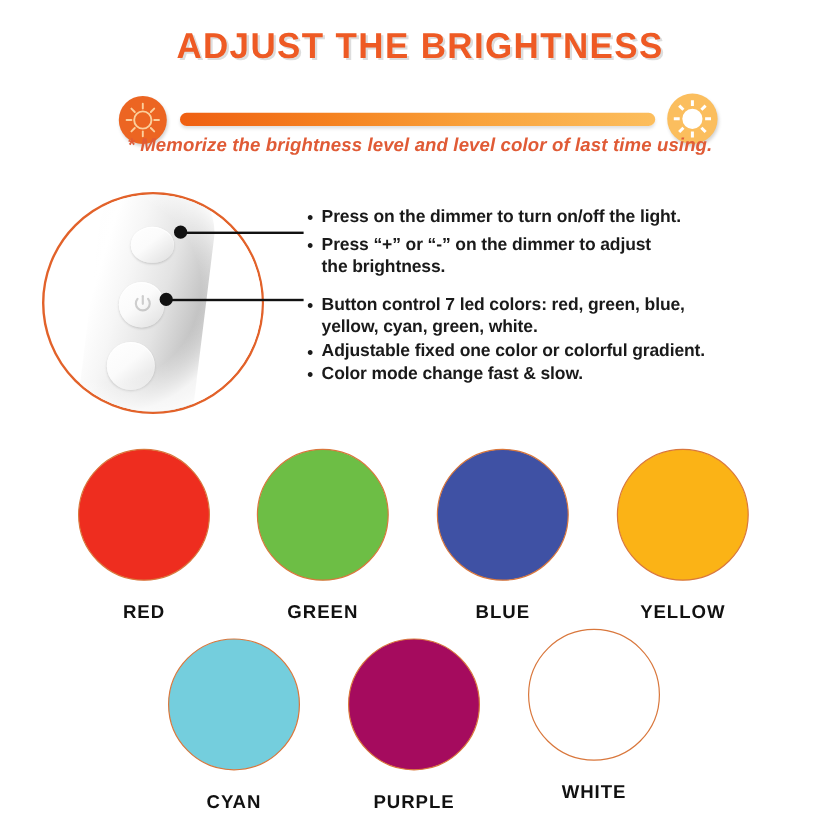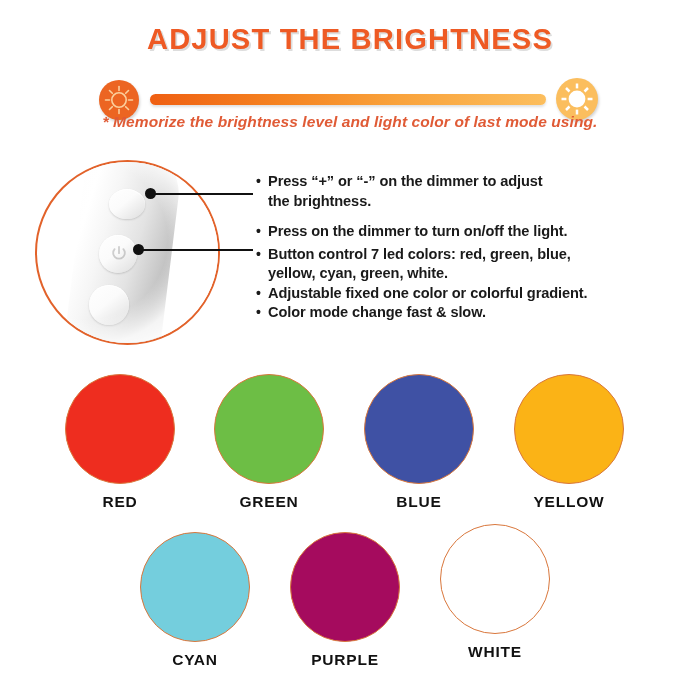--- a/index.html
+++ b/index.html
@@ -198,21 +198,21 @@
 
   
   .swatch { position: absolute; }
   .swatch-circle {
     width: 110px;
     height: 110px;
     border-radius: 50%;
     border: 1px solid #d9773c;
   }
   .swatch-label {
-    margin-top: 9px;
+    margin-top: 18px;
     width: 110px;
     text-align: center;
     font-family: "Liberation Sans", sans-serif;
     font-weight: bold;
     font-size: 15.5px;
     letter-spacing: 0.8px;
     color: #111111;
     white-space: nowrap;
   }
 
@@ -263,21 +263,21 @@
           <line x1="31.6" y1="21" x2="36.5" y2="21"></line>
           <line x1="10" y1="10" x2="13.5" y2="13.5"></line>
           <line x1="28.5" y1="28.5" x2="32" y2="32"></line>
           <line x1="32" y1="10" x2="28.5" y2="13.5"></line>
           <line x1="13.5" y1="28.5" x2="10" y2="32"></line>
         </g>
       </svg>
     </div>
   </div>
 
-  <div id="subtitle">* Memorize the brightness level and light color of last mode using.</div>
+  <div id="subtitle">* Memorize the brightness level and level color of last time using.</div>
 
   <div id="product-photo">
     <div id="remote-body"></div>
     <div class="rbtn" id="rbtn-plus"></div>
     <div class="rbtn" id="rbtn-power"></div>
     <div id="power-glyph">
       <svg viewBox="0 0 16 17" aria-hidden="true">
         <path d="M8 1.8 L8 8.2" stroke="#666" stroke-width="1.8" stroke-linecap="round" fill="none"></path>
         <path d="M3.6 4.1 A5.8 5.8 0 1 0 12.4 4.1" stroke="#666" stroke-width="1.8" fill="none" stroke-linecap="round"></path>
       </svg>
@@ -285,27 +285,27 @@
     <div class="rbtn" id="rbtn-minus"></div>
     <div id="remote-shadow"></div>
   </div>
 
   <div class="leader" id="leader1"></div>
   <div class="leader-dot" id="leader1-dot"></div>
   <div class="leader" id="leader2"></div>
   <div class="leader-dot" id="leader2-dot"></div>
 
   <div id="bullets">
+    <div class="bullet b-gap2">
+      <span>Press on the dimmer to turn on/off the light.</span>
+    </div>
     <div class="bullet b-gap1">
       <span>Press “+” or “-” on the dimmer to adjust</span><br>
       <span>the brightness.</span>
     </div>
-    <div class="bullet b-gap2">
-      <span>Press on the dimmer to turn on/off the light.</span>
-    </div>
     <div class="bullet">
       <span>Button control 7 led colors: red, green, blue,</span><br>
       <span>yellow, cyan, green, white.</span>
     </div>
     <div class="bullet">
       <span>Adjustable fixed one color or colorful gradient.</span>
     </div>
     <div class="bullet">
       <span>Color mode change fast &amp; slow.</span>
     </div>

